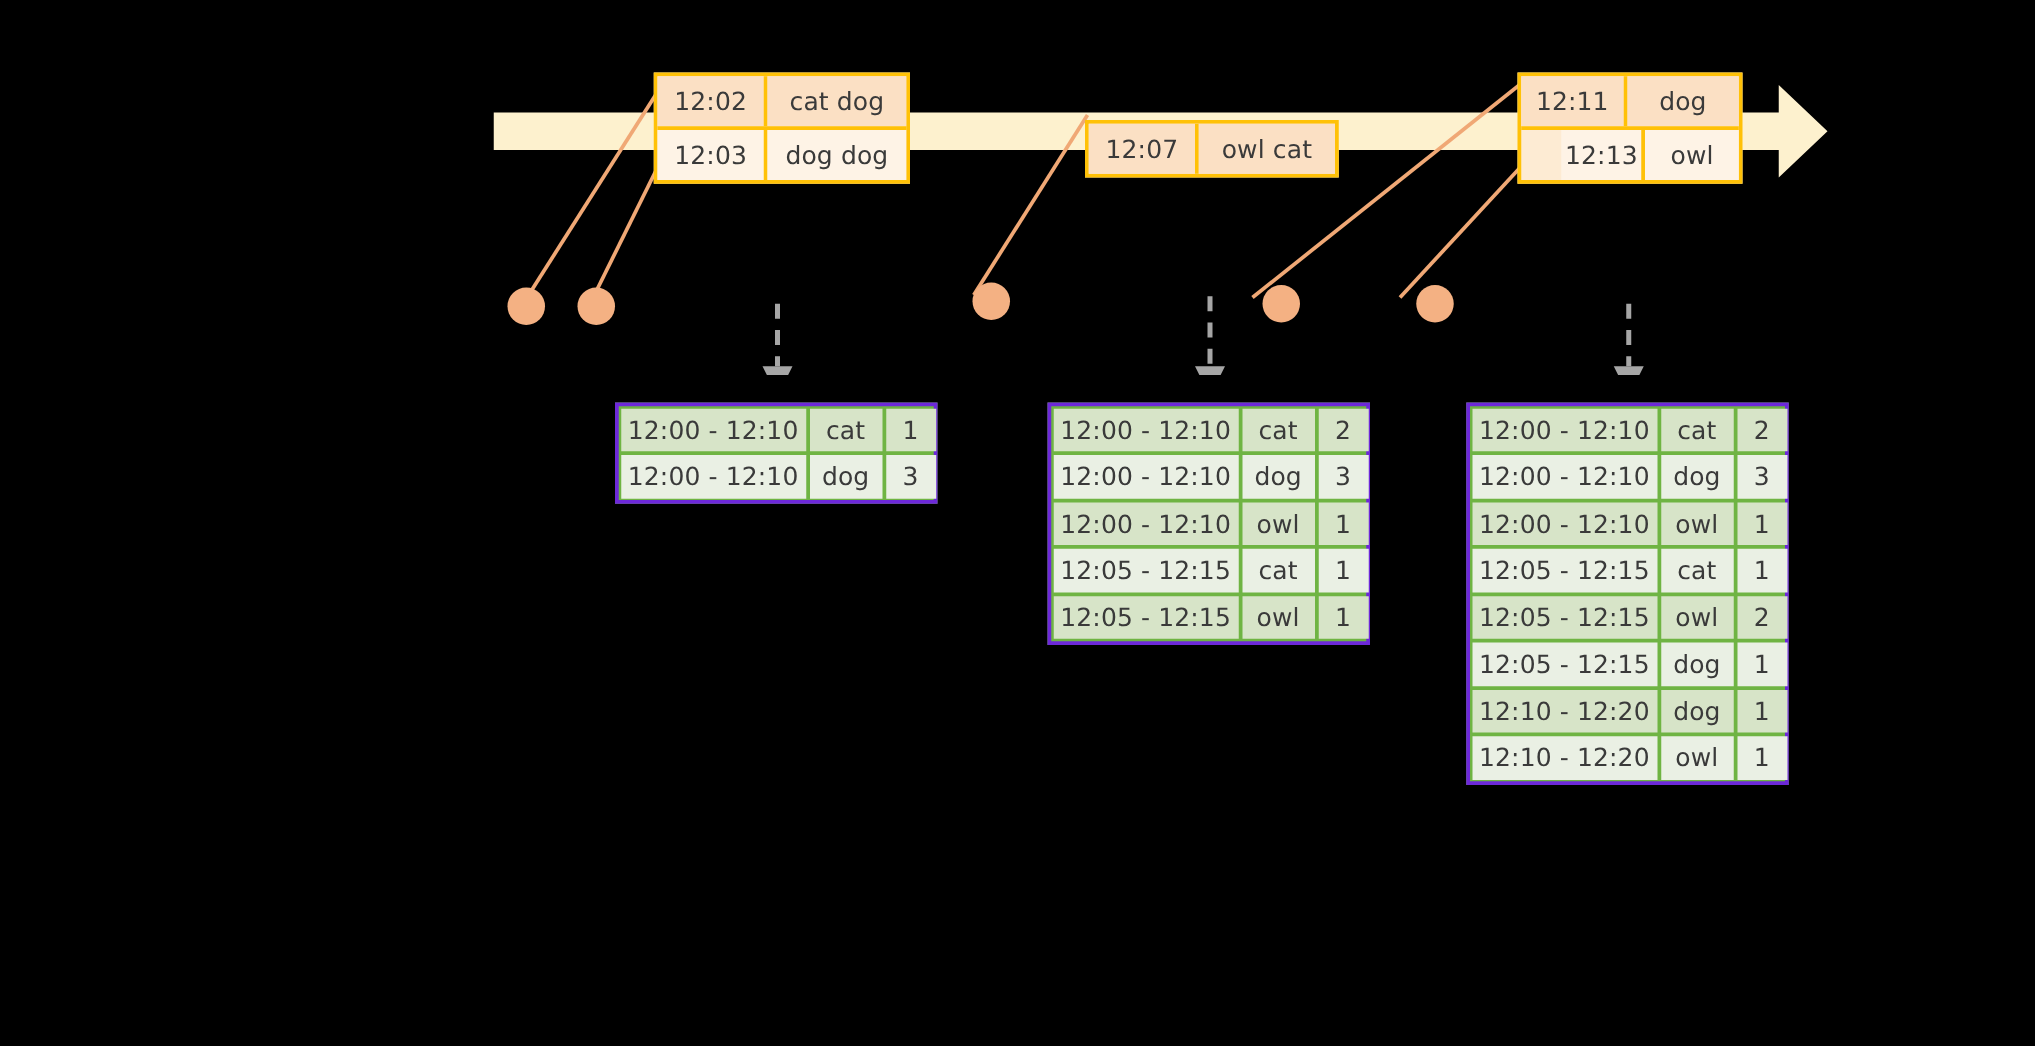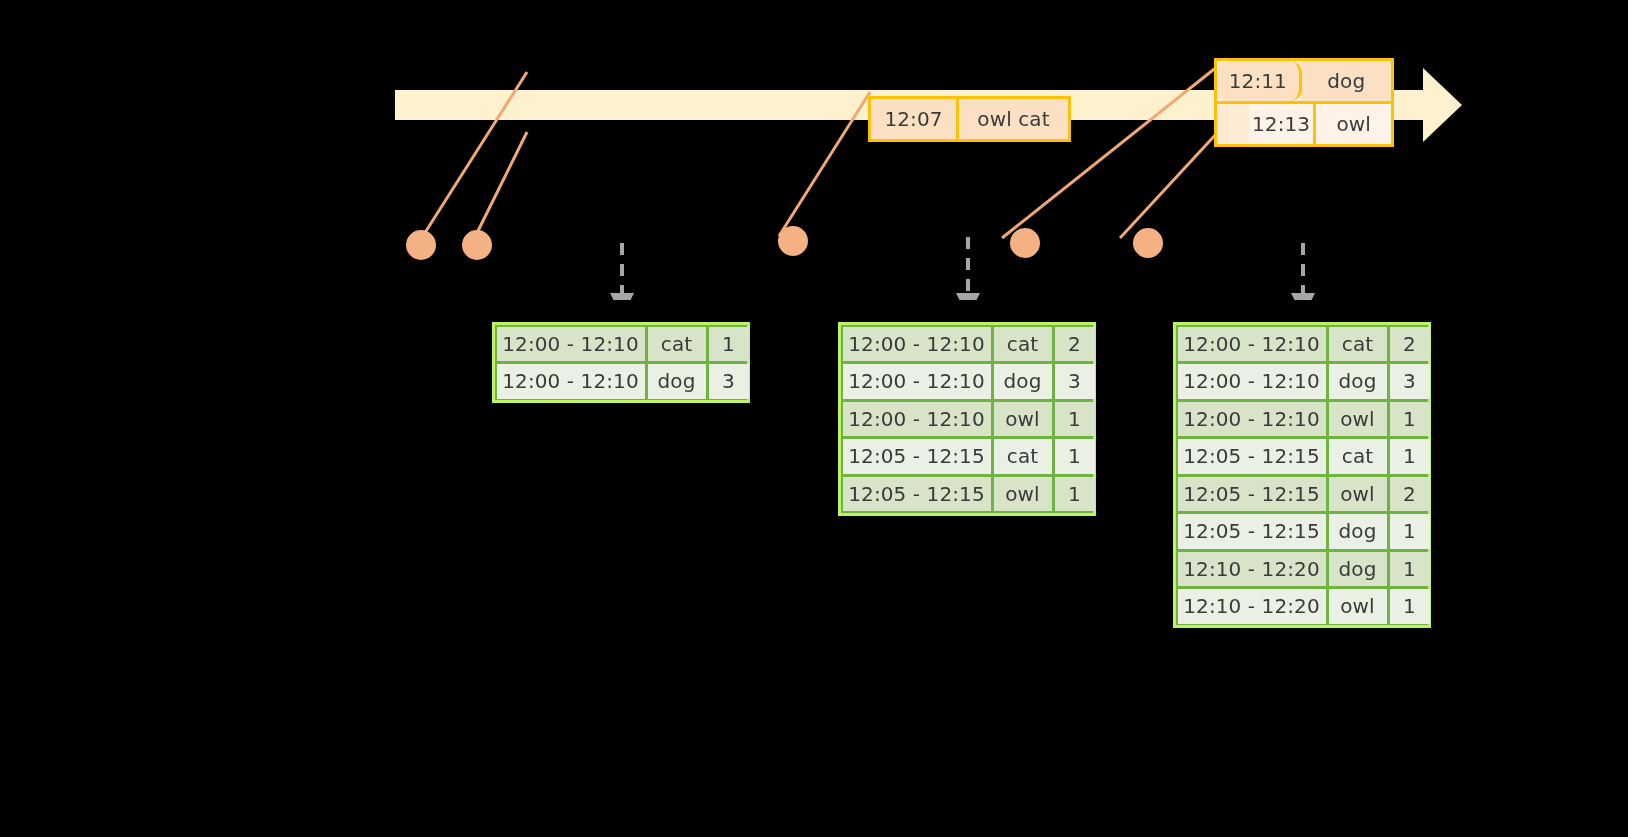--- a/index.html
+++ b/index.html
@@ -54,21 +54,21 @@
     box-sizing: border-box;
     letter-spacing: 0.1px;
   }
   .ev-time {
     border-right: 3px solid #FFC107;
   }
 
   
   .result-table {
     position: absolute;
-    border: 3px solid #bef264;
+    border: 3px solid #6d28d9;
     box-sizing: border-box;
     background: #6FB443;
     display: flex;
     flex-direction: column;
   }
   .rt-row {
     display: flex;
     flex-direction: row;
     height: 37.5px;
   }
@@ -121,31 +121,41 @@
       <path d="M 610 293 L 634 293 L 622 317 Z" stroke="none"></path>
 
       <line x1="968" y1="237" x2="968" y2="293" stroke-dasharray="12 9"></line>
       <path d="M 956 293 L 980 293 L 968 317 Z" stroke="none"></path>
 
       <line x1="1303" y1="243" x2="1303" y2="293" stroke-dasharray="12 9"></line>
       <path d="M 1291 293 L 1315 293 L 1303 317 Z" stroke="none"></path>
     </g>
   </svg>
 
+  <div class="event-box" id="event-box-1" style="left:523px; top:58px; width:205px;">
+    <div class="event-row shade-dark">
+      <div class="ev-cell ev-time" style="width:88px;">12:02</div>
+      <div class="ev-cell" style="width:111px;">cat dog</div>
+    </div>
+    <div class="event-row shade-light">
+      <div class="ev-cell ev-time" style="width:88px;">12:03</div>
+      <div class="ev-cell" style="width:111px;">dog dog</div>
+    </div>
+  </div>
 
   <div class="event-box" id="event-box-2" style="left:868px; top:96px; width:203px;">
     <div class="event-row shade-dark">
       <div class="ev-cell ev-time" style="width:88px;">12:07</div>
       <div class="ev-cell" style="width:109px;">owl cat</div>
     </div>
   </div>
 
   <div class="event-box" id="event-box-3" style="left:1214px; top:58px; width:180px;">
     <div class="event-row shade-dark">
-      <div class="ev-cell ev-time" style="width:87px;border-radius:12px;">12:11</div>
+      <div class="ev-cell ev-time" style="width:87px;">12:11</div>
       <div class="ev-cell" style="width:92px;">dog</div>
     </div>
     <div class="event-row shade-light">
       <div class="ev-cell ev-time" style="width:82px;margin-left:32px;">12:13</div>
       <div class="ev-cell" style="width:92px;">owl</div>
     </div>
   </div>
 
   <div class="result-table" id="result-table-1" style="left:492px; top:322px; width:258px;">
     <div class="rt-row shade-dark">

